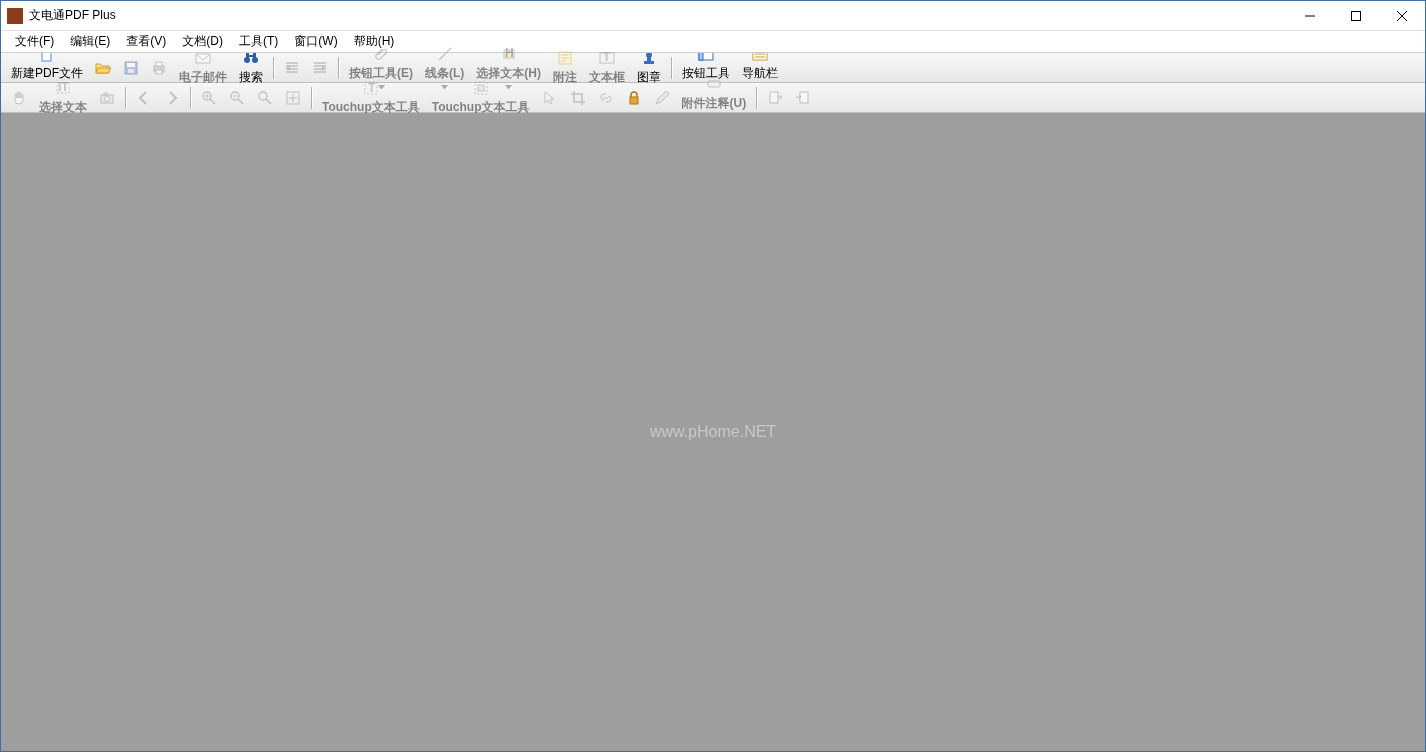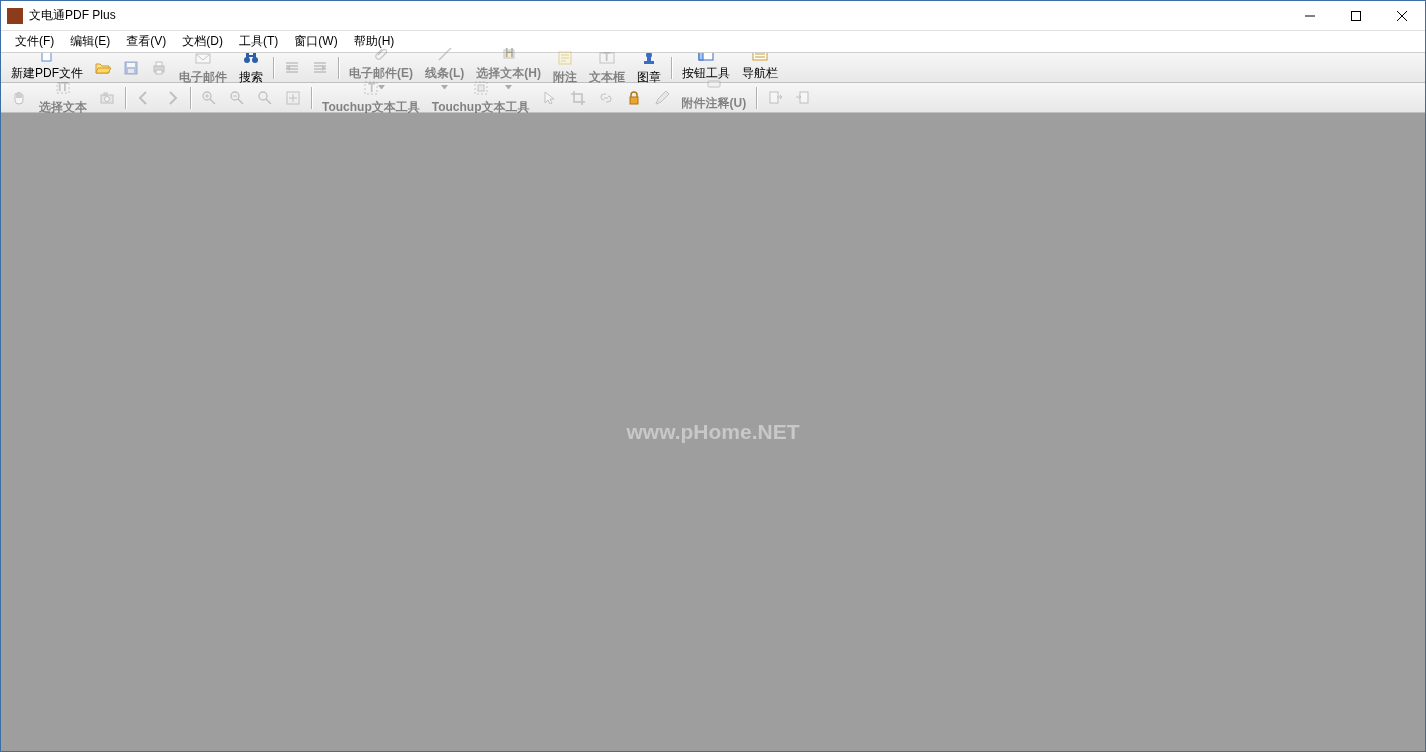--- a/index.html
+++ b/index.html
@@ -24,21 +24,21 @@
 .tb-btn { height: 24px; min-width: 24px; display: inline-flex; align-items: center; justify-content: center; padding: 0 4px; margin: 16px 1px; border: 1px solid transparent; border-radius: 2px; cursor: default; gap: 3px; flex-direction: column; }
 .tb-btn.disabled { opacity: 0.45; font-weight: bold; }
 .tb-sep { width: 1px; height: 22px; background: #b0b0b0; margin: 0 4px; box-shadow: 1px 0 0 #fff; }
 .dd { width: 7px; height: 4px; display: inline-block; }
 .dd::before { content: ""; border-left: 3px solid transparent; border-right: 3px solid transparent; border-top: 4px solid #555; display: block; }
 .ico { width: 16px; height: 16px; display: inline-flex; align-items: center; justify-content: center; }
 .ico svg { width: 16px; height: 16px; }
 
 
 .doc-area { flex: 1; background: #9e9e9e; position: relative; }
-.watermark-center { position: absolute; top: 50%; left: 50%; transform: translate(-50%,-50%); color: #c8c8c8; font-size: 21px; font-weight: bold; font-family: Arial, sans-serif; pointer-events: none; }
+.watermark-center { position: absolute; top: 50%; left: 50%; transform: translate(-50%,-50%); color: #c8c8c8; font-size: 16px; font-weight: normal; font-family: Arial, sans-serif; pointer-events: none; }
 .overlay-host { position: absolute; top: 30px; left: 0; pointer-events: none; }
 </style>
 </head>
 <body>
 
 <div class="window">
 
   <div class="titlebar">
     <span class="app-icon"></span>
     <span class="title">文电通PDF Plus</span>
@@ -153,21 +153,21 @@
         </span>
     </div>
     <div class="tb-sep"></div>
 
     <div class="tb-btn disabled">
       <span class="ico">
           <svg viewBox="0 0 16 16">
             <path d="M5 9 L10 4 A2 2 0 0 1 13 7 L7 13 A3 3 0 0 1 3 9 L9 3" fill="none" stroke="#888" stroke-width="1.2"></path>
           </svg>
         </span>
-      <span>电子邮件(E)</span>
+      <span>按钮工具(E)</span>
       <span class="dd"></span>
     </div>
     <div class="tb-btn disabled">
       <span class="ico">
           <svg viewBox="0 0 16 16">
             <path d="M2 14 L14 2" stroke="#888" stroke-width="1.5"></path>
           </svg>
         </span>
       <span>线条(L)</span>
       <span class="dd"></span>

